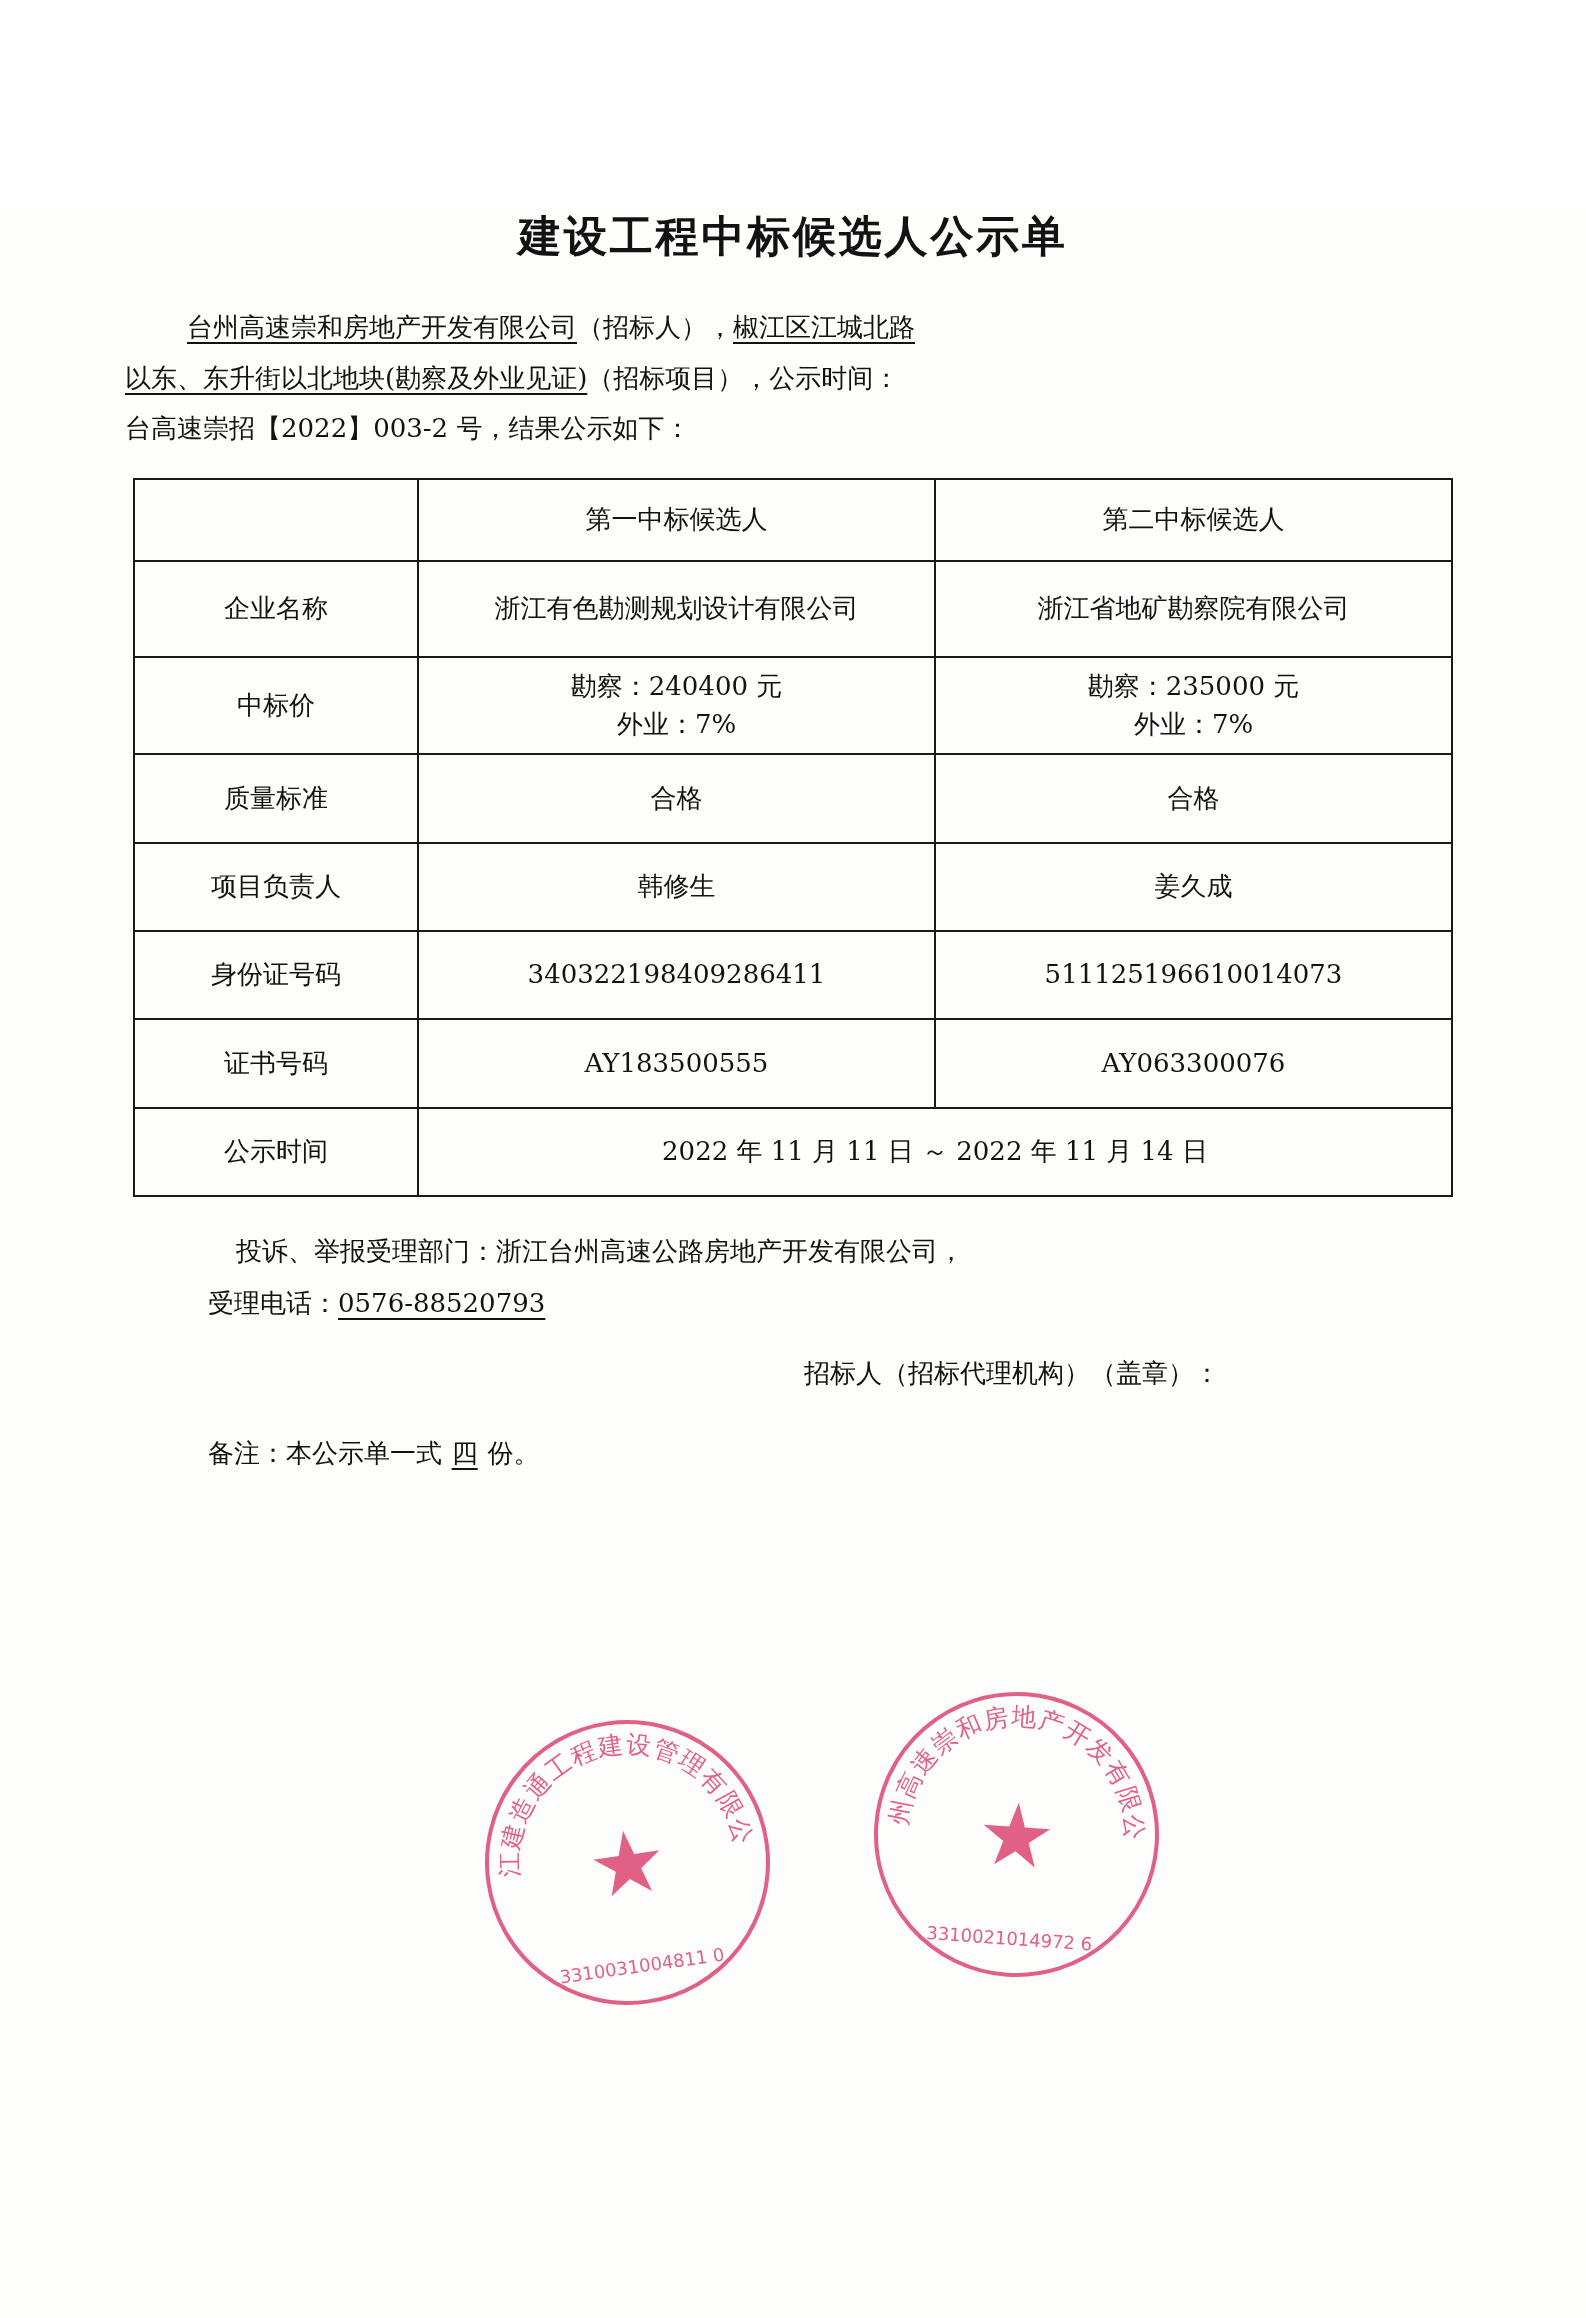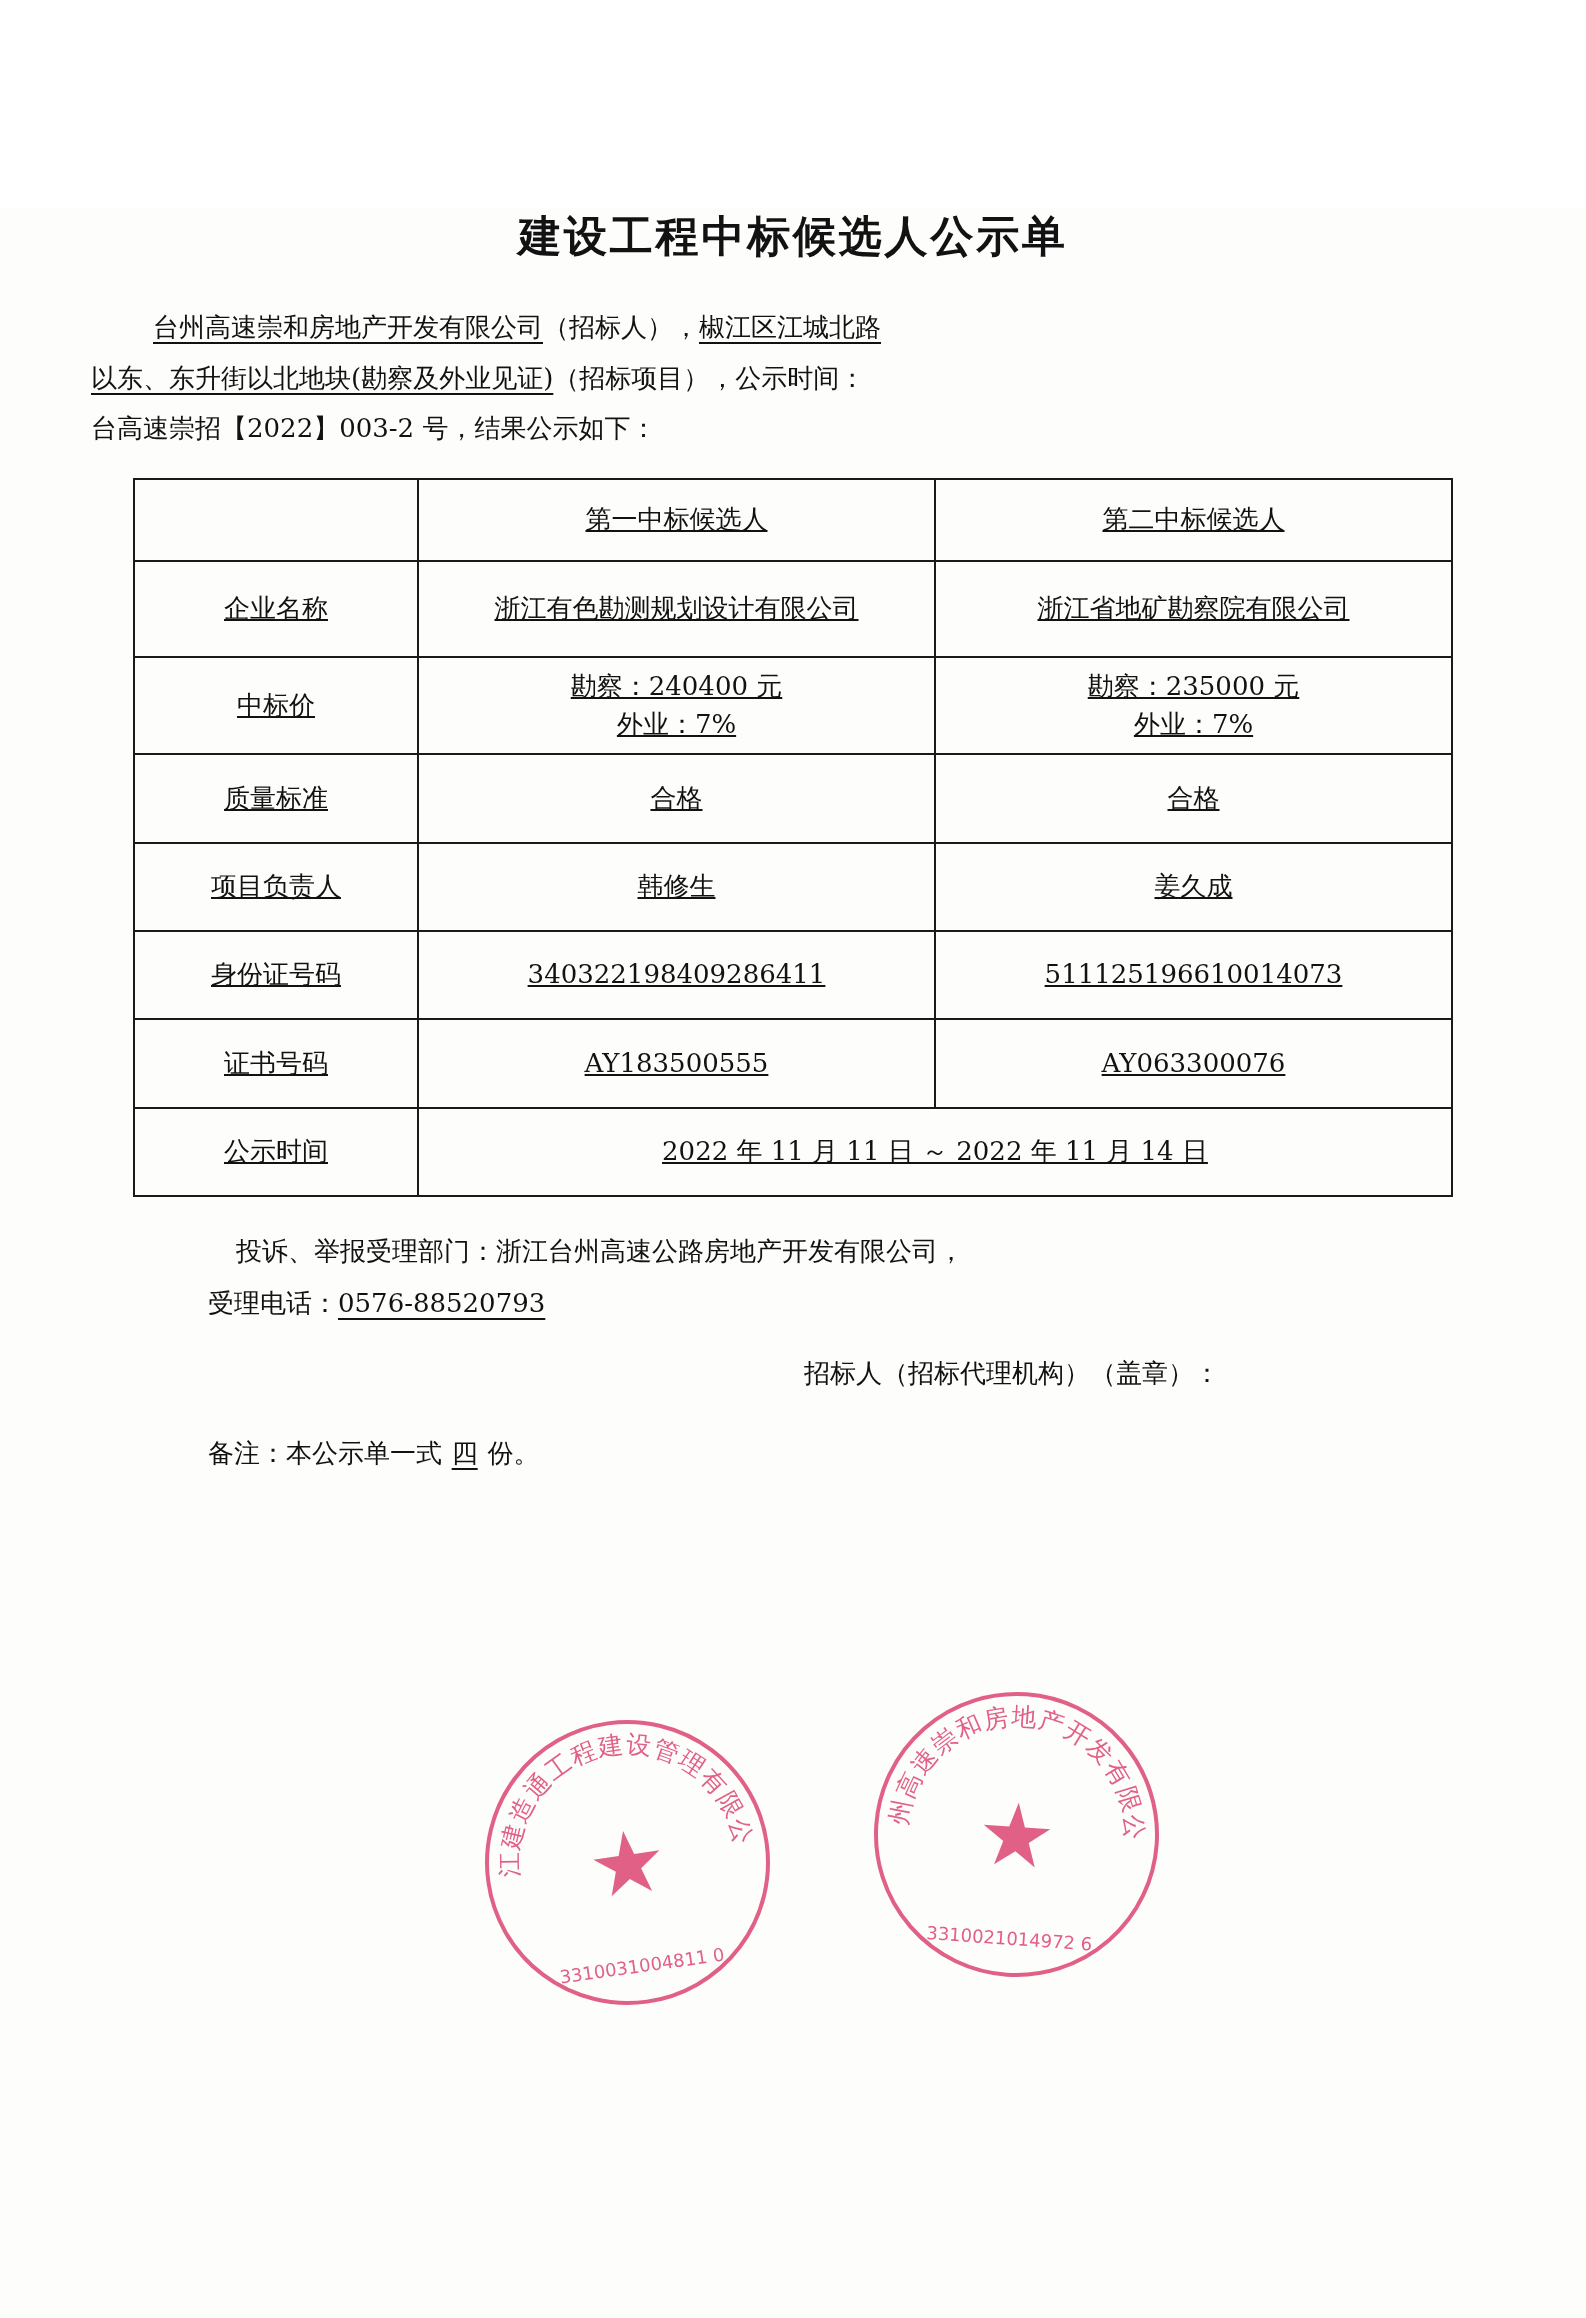--- a/index.html
+++ b/index.html
@@ -30,21 +30,21 @@
     letter-spacing: 2.8px;
     margin-top: 208px;
     font-family: "DejaVu Sans", "Liberation Sans", sans-serif;
   }
 
   
   .intro {
     margin-top: 36px;
     font-size: 26px;
     line-height: 1.95;
-    padding: 0 208px 0 84px;
+    padding: 0 208px 0 118px;
   }
   .intro .line {
     display: block;
     white-space: nowrap;
   }
   .line-1 { padding-left: 69px; }
   .line-2 { padding-left: 7px; }
   .line-3 { padding-left: 7px; }
   .u {
     text-decoration: underline;
@@ -58,21 +58,20 @@
     width: 1317px;
     table-layout: fixed;
   }
   table.main td {
     border: 2.1px solid #1a1a1a;
     font-size: 26px;
     text-align: center;
     vertical-align: middle;
     padding: 9.7px 5.5px;
     line-height: 1.45;
-    text-decoration: underline;
   }
   .col-label { width: 284px; }
   .col-a { width: 517px; }
   .col-b { width: 517px; }
 
   .row-head td { height: 61px; font-size: 27px; }
   .row-tall td { height: 75px; }
   .row-std td { height: 67px; }
   .two-line { line-height: 1.4; }
 

